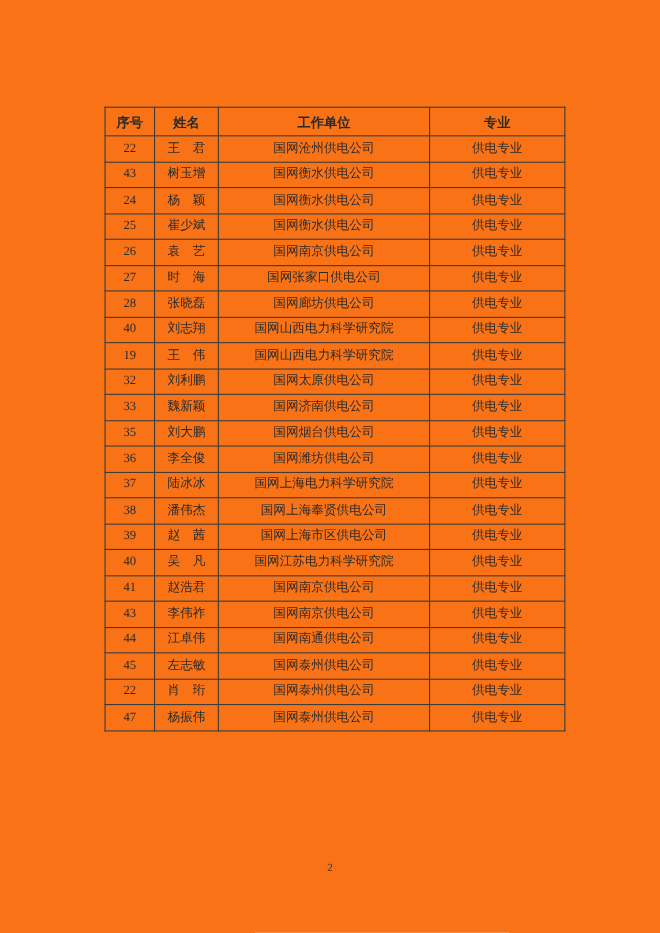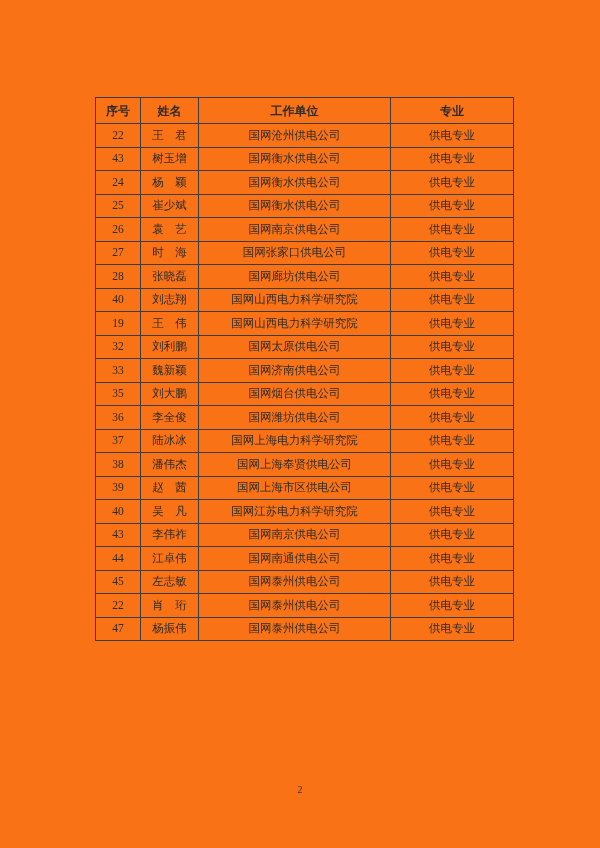--- a/index.html
+++ b/index.html
@@ -174,20 +174,26 @@
           <td>国网上海市区供电公司</td>
           <td>供电专业</td>
         </tr>
         <tr>
           <td>40</td>
           <td>吴　凡</td>
           <td>国网江苏电力科学研究院</td>
           <td>供电专业</td>
         </tr>
         <tr>
+          <td>41</td>
+          <td>赵浩君</td>
+          <td>国网南京供电公司</td>
+          <td>供电专业</td>
+        </tr>
+        <tr>
           <td>43</td>
           <td>李伟祚</td>
           <td>国网南京供电公司</td>
           <td>供电专业</td>
         </tr>
         <tr>
           <td>44</td>
           <td>江卓伟</td>
           <td>国网南通供电公司</td>
           <td>供电专业</td>

